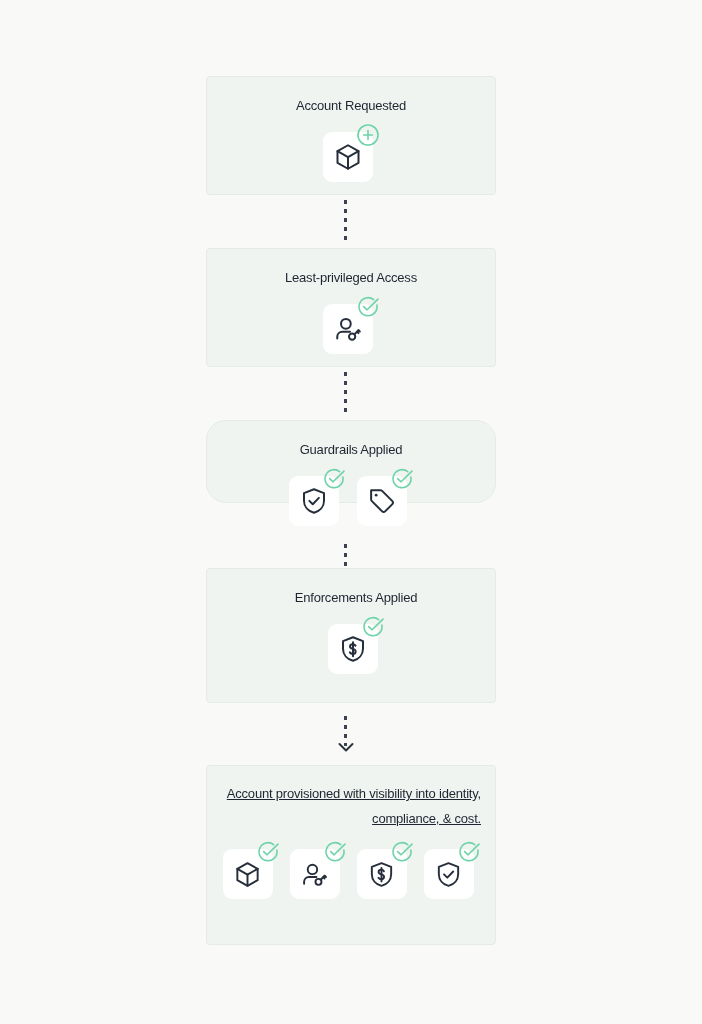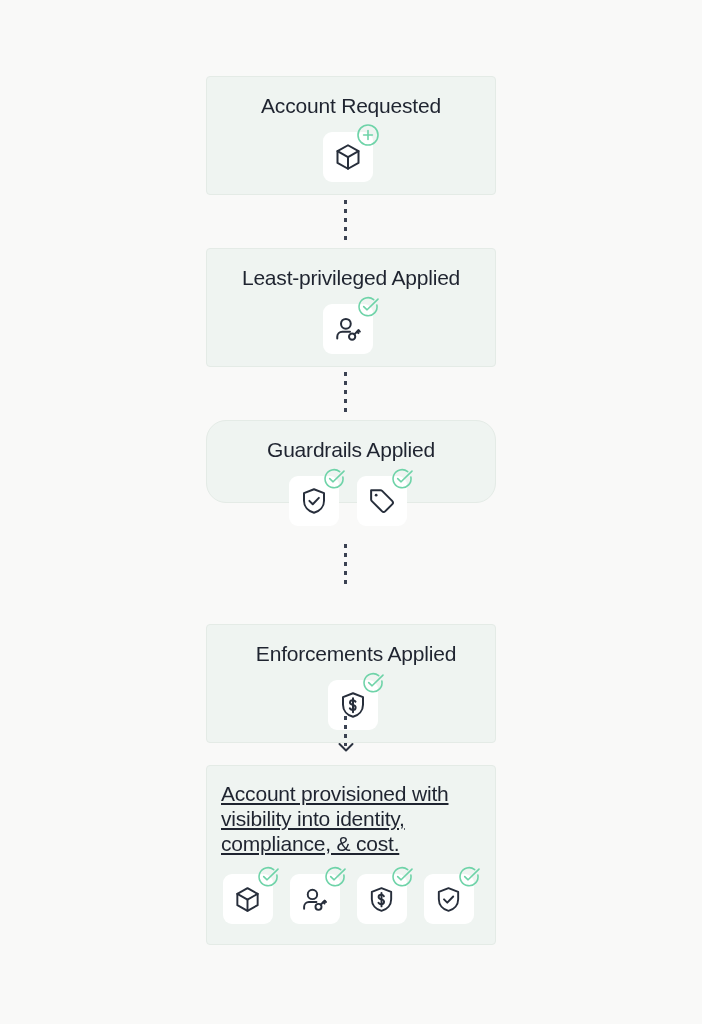--- a/index.html
+++ b/index.html
@@ -29,31 +29,31 @@
     background: #eff4f1;
     border: 1px solid #e4ebe6;
     border-radius: 4px;
     display: flex;
     flex-direction: column;
     align-items: center;
   }
   .card-1 { top: 76px;  height: 119px; }
   .card-2 { top: 248px; height: 119px; }
   .card-3 { top: 420px; height: 83px; border-radius: 20px; }
-  .card-4 { top: 624px; height: 119px; padding-left: 10px; }
+  .card-4 { top: 568px; height: 135px; padding-left: 10px; }
   .card-5 { top: 765px; height: 180px; }
 
   .card-title {
     margin: 0;
     padding: 0 14px;
-    font-size: 21px;
+    font-size: 13px;
     font-weight: 400;
     color: #1f2430;
     letter-spacing: -0.2px;
-    text-align: left;
+    text-align: right;
     line-height: 25px;
   }
   .card-1 .card-title,
   .card-2 .card-title,
   .card-3 .card-title,
   .card-4 .card-title { margin-top: 16px; }
   .card-5 .card-title { margin-top: 15px; text-decoration: underline; }
 
   .icon-row {
     display: flex;
@@ -137,21 +137,21 @@
             <path d="M13 8.6v8.8M8.6 13h8.8"></path>
           </svg>
         </div>
       </div>
     </div>
   </div>
 
   <div class="connector conn-1"></div>
 
   <div class="step-card card-2">
-    <div class="card-title">Least-privileged Applied</div>
+    <div class="card-title">Least-privileged Access</div>
     <div class="icon-row">
       <div class="icon-slot">
         <div class="icon-tile">
           <svg width="30" height="30" viewBox="0 0 24 24" fill="none" stroke="#272e3b" stroke-width="1.6" stroke-linecap="round" stroke-linejoin="round">
             <circle cx="10.3" cy="7.8" r="3.9"></circle>
             <path d="M3.4 19.6v-1.5c0-2.2 1.8-4 4-4h6.2"></path>
             <circle cx="15.3" cy="18.1" r="2.5"></circle>
             <path d="M17.1 16.3l3.3-3.3"></path>
             <path d="M19.2 14.2l1.1 1.1M20.4 13l1.1 1.1"></path>
           </svg>

